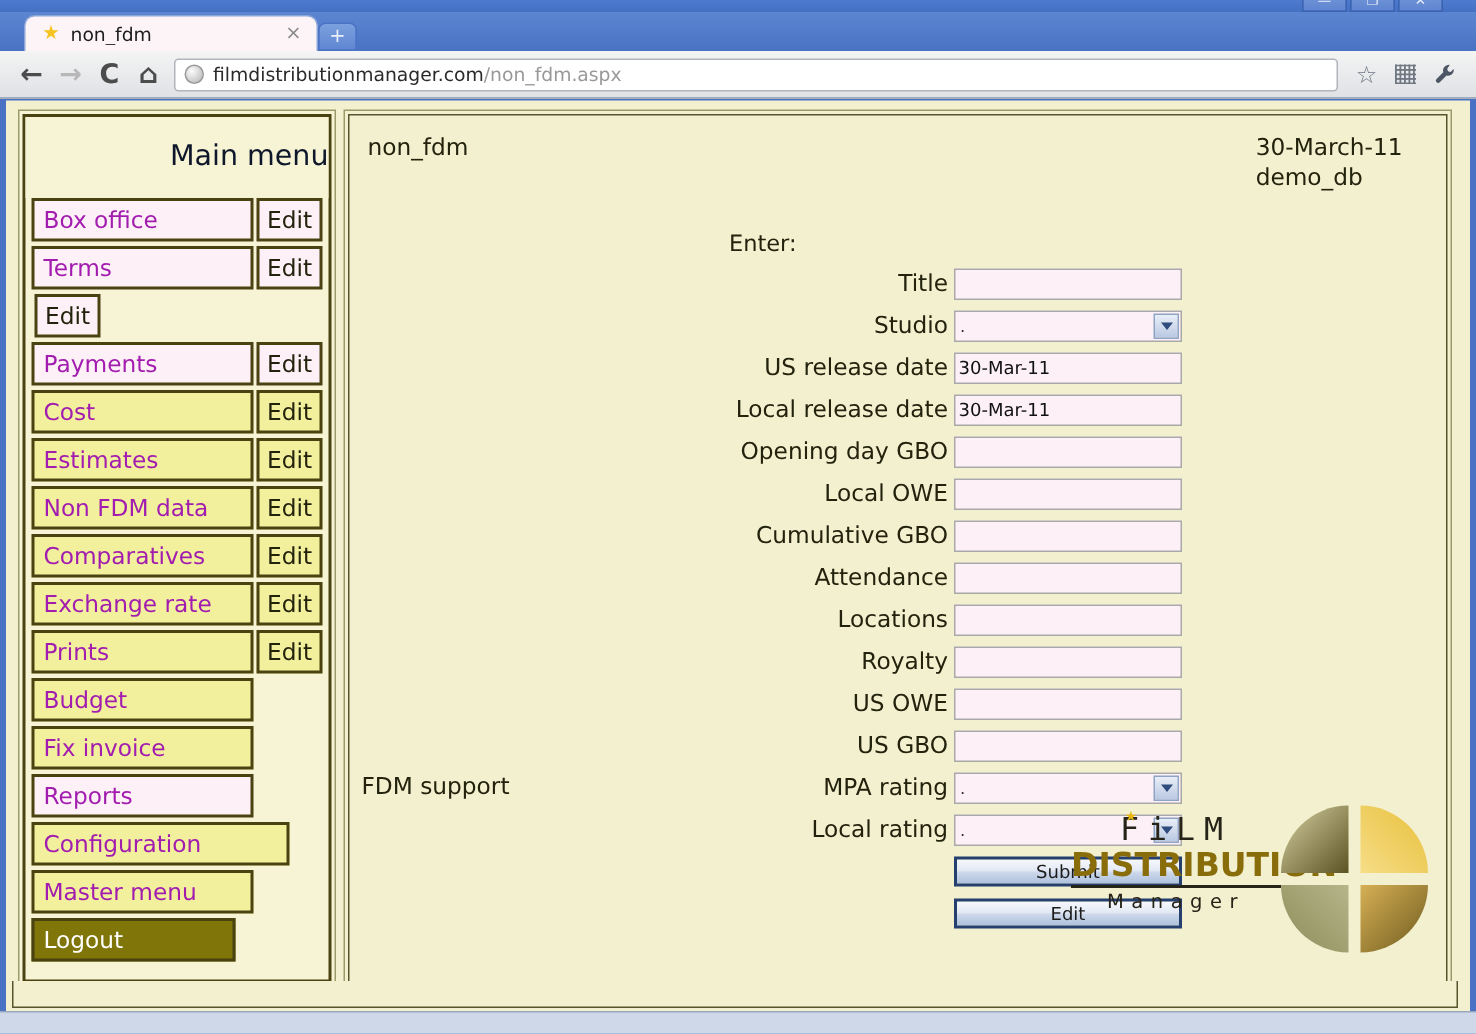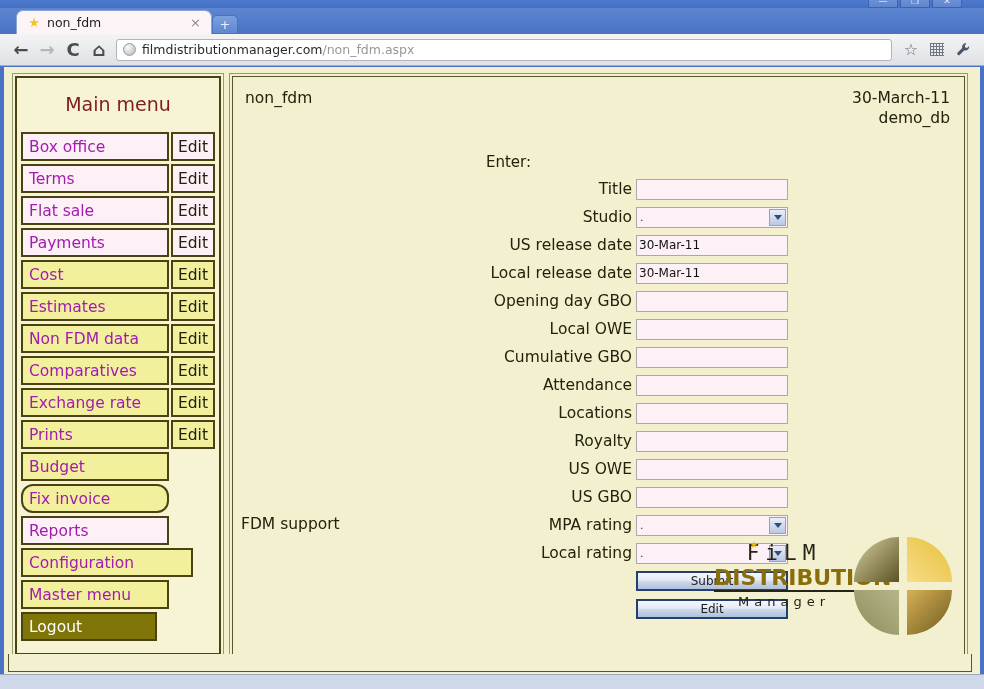--- a/index.html
+++ b/index.html
@@ -159,23 +159,23 @@
     height: 585px;
     flex: none;
   }
   #sidebar-inner {
     border: 2px solid #4a4311;
     height: 100%;
     background: #f6f4d4;
     padding: 0;
   }
   #menu-title {
-    text-align: center;
+    text-align: right;
     font-size: 19px;
-    color: #7f1d1d;
+    color: #0f172a;
     padding: 15px 0 17px;
     background: #f6f4d4;
   }
   .menu-row {
     display: flex;
     margin: 0 4px 3px 4px;
     height: 29px;
   }
   .menu-label {
     flex: 1;
@@ -213,22 +213,22 @@
     position: absolute; inset: 2px;
     border: 1px solid #56552c;
     background: #f2f0cf;
     overflow: hidden;
   }
   #page-name {
     position: absolute; left: 12px; top: 12px;
     font-size: 15.5px; color: #23220d;
   }
   #header-right {
-    position: absolute; right: 14px; top: 11px;
-    text-align: right;
+    position: absolute; right: 29px; top: 11px;
+    text-align: left;
     font-size: 15.5px; color: #23220d;
     line-height: 20px;
   }
   #enter-label {
     position: absolute; left: 0; right: 0; top: 76px;
     text-align: center;
     font-size: 15px; color: #23220d;
     padding-right: 180px;
   }
   #form {
@@ -433,21 +433,20 @@
           <div id="menu-list">
               <div class="menu-row">
                 <div class="menu-label tone-white">Box office</div>
                 <div class="menu-edit tone-white">Edit</div>
               </div>
               <div class="menu-row">
                 <div class="menu-label tone-white">Terms</div>
                 <div class="menu-edit tone-white">Edit</div>
               </div>
               <div class="menu-row">
-                <div class="menu-label tone-white">Flat sale</div>
                 <div class="menu-edit tone-white">Edit</div>
               </div>
               <div class="menu-row">
                 <div class="menu-label tone-white">Payments</div>
                 <div class="menu-edit tone-white">Edit</div>
               </div>
               <div class="menu-row">
                 <div class="menu-label tone-yellow">Cost</div>
                 <div class="menu-edit tone-yellow">Edit</div>
               </div>
@@ -468,21 +467,21 @@
                 <div class="menu-edit tone-yellow">Edit</div>
               </div>
               <div class="menu-row">
                 <div class="menu-label tone-yellow">Prints</div>
                 <div class="menu-edit tone-yellow">Edit</div>
               </div>
               <div class="menu-row">
                 <div class="menu-label tone-yellow" style="margin-right: 46px;">Budget</div>
               </div>
               <div class="menu-row">
-                <div class="menu-label tone-yellow" style="margin-right: 46px; border-radius: 12px;">Fix invoice</div>
+                <div class="menu-label tone-yellow" style="margin-right: 46px;">Fix invoice</div>
               </div>
               <div class="menu-row">
                 <div class="menu-label tone-white" style="margin-right: 46px;">Reports</div>
               </div>
               <div class="menu-row">
                 <div class="menu-label tone-yellow" style="margin-right: 22px;">Configuration</div>
               </div>
               <div class="menu-row">
                 <div class="menu-label tone-yellow" style="margin-right: 46px;">Master menu</div>
               </div>

